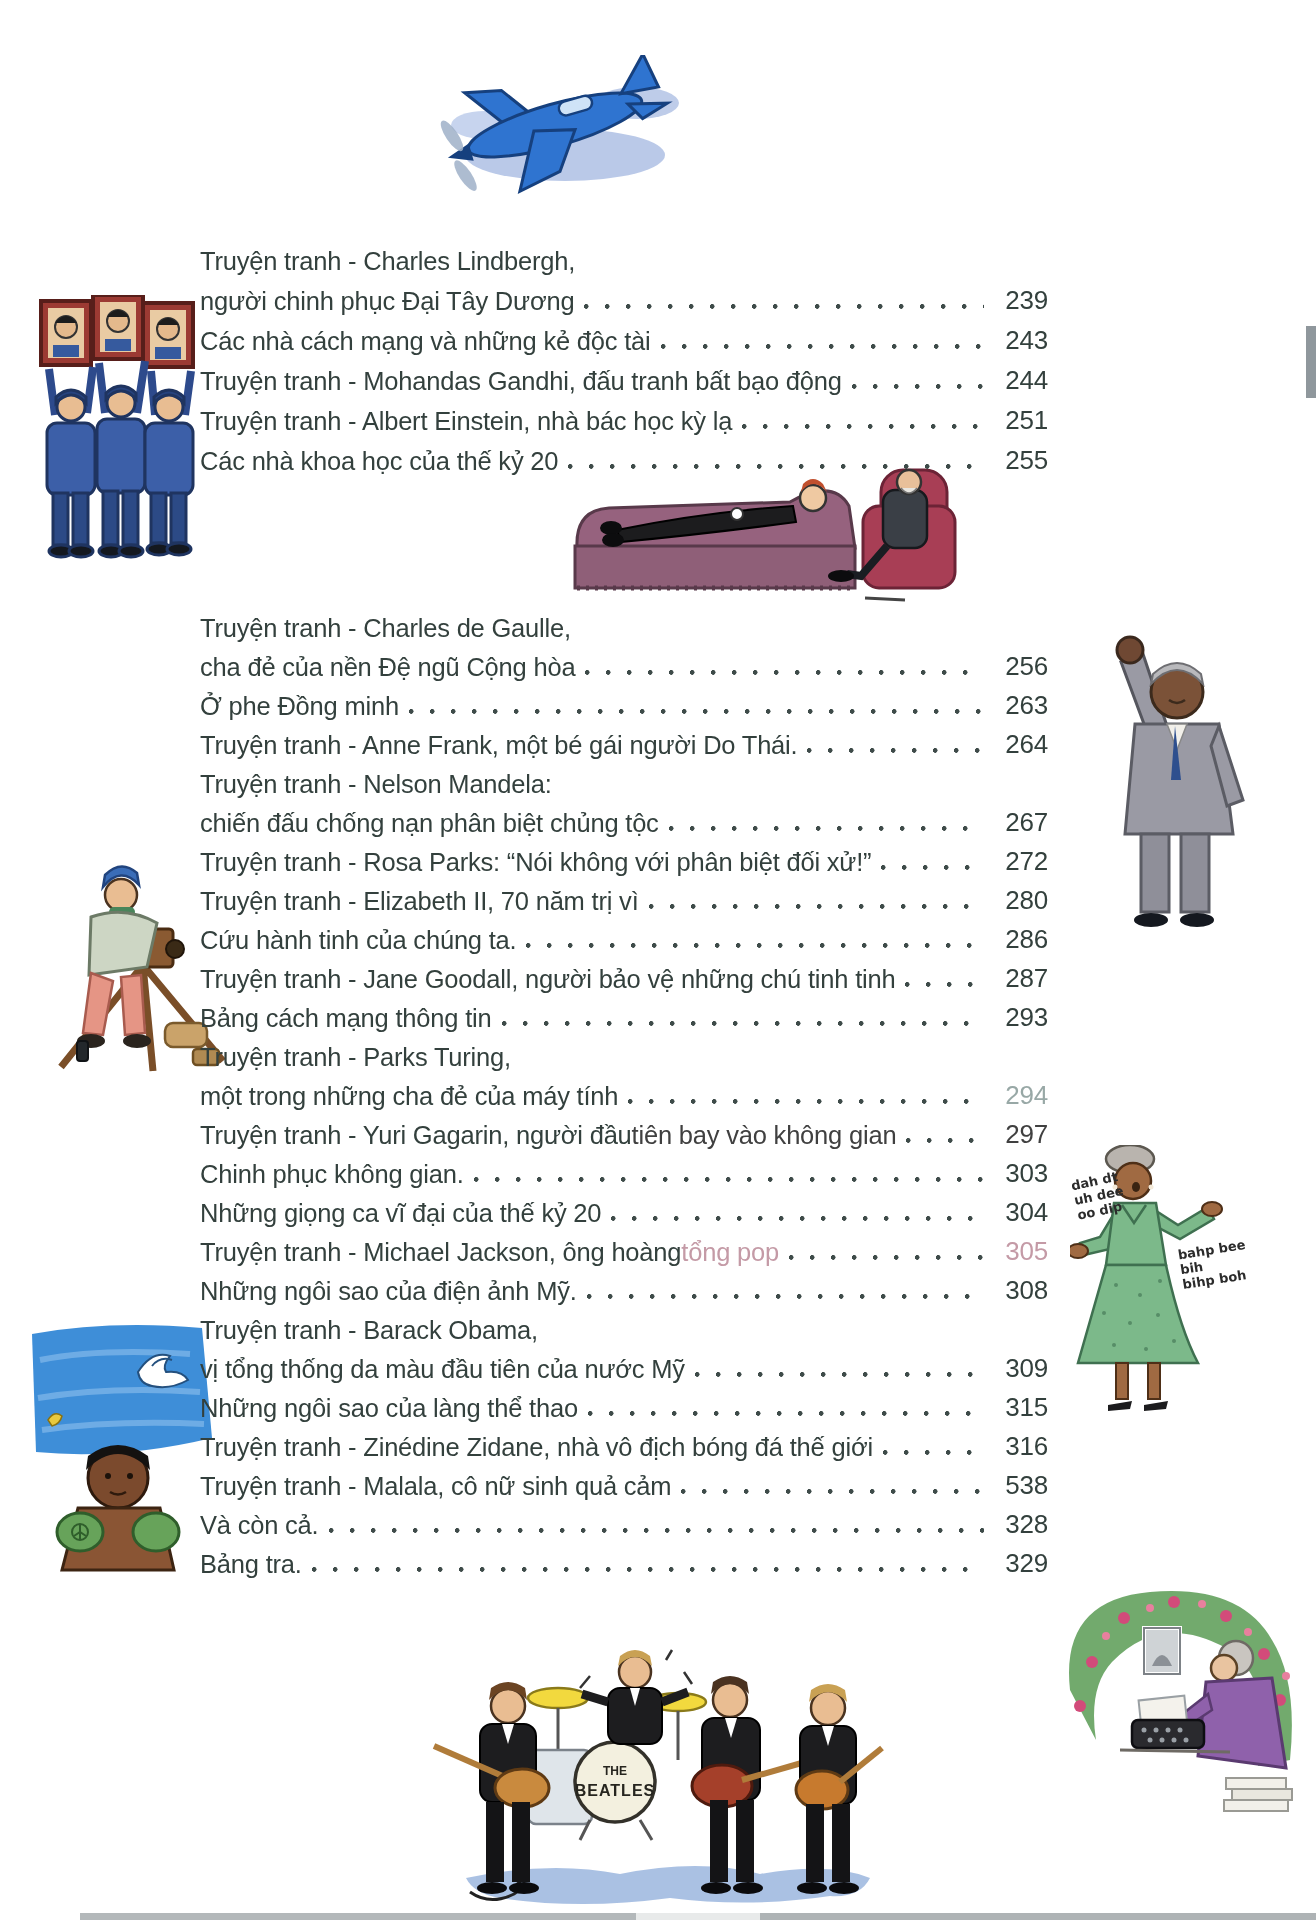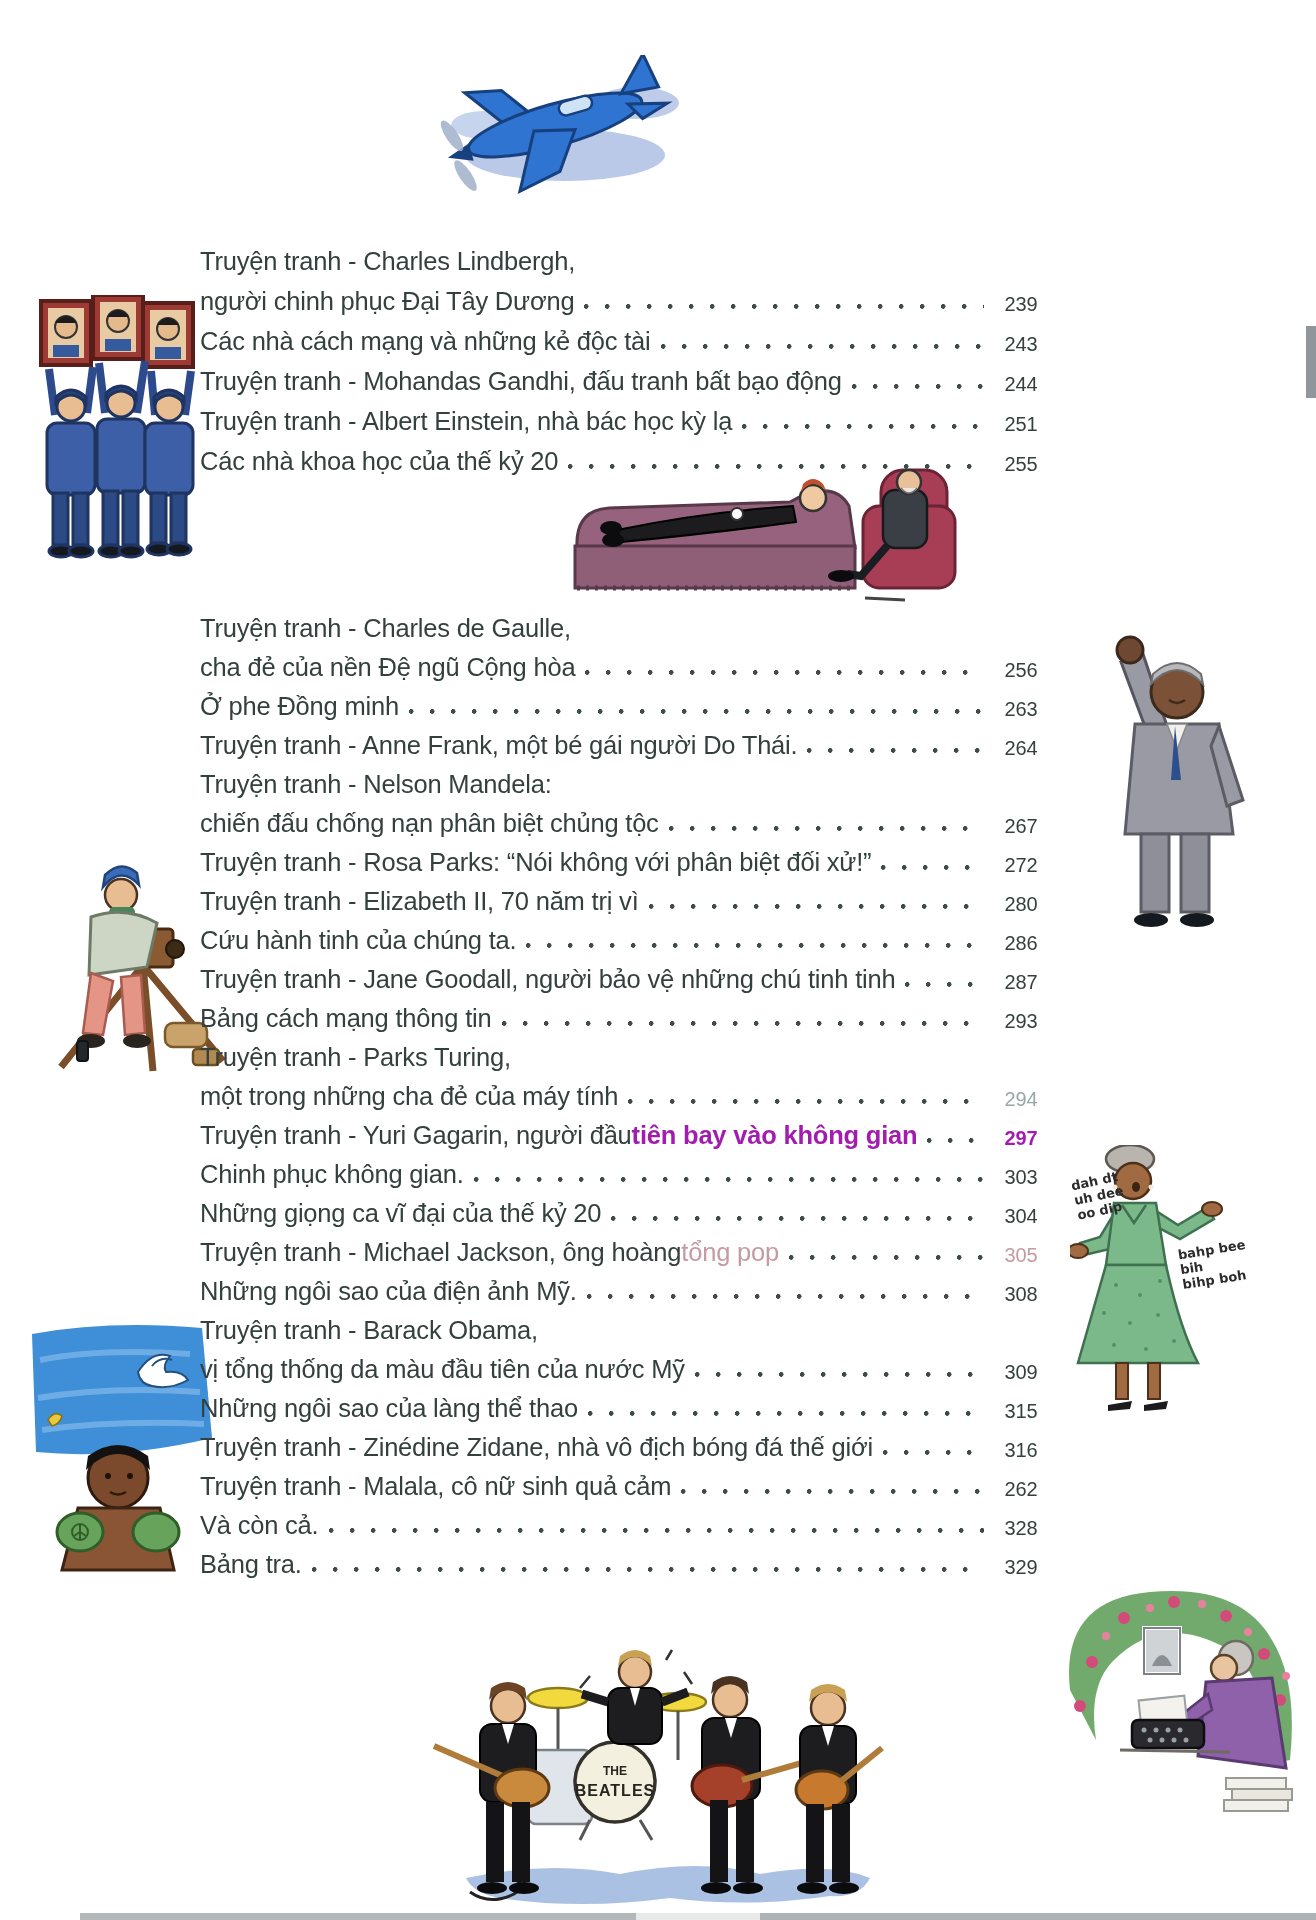--- a/index.html
+++ b/index.html
@@ -12,22 +12,22 @@
   .toc-top{top:242px;}
   .toc-main{top:610px;}
   .toc-line{display:flex;align-items:flex-end;box-sizing:border-box;
             padding-bottom:6px;color:#33403d;font-size:25.5px;letter-spacing:-0.2px;}
   .toc-top .toc-line{height:40px;}
   .toc-main .toc-line{height:39px;}
   .lbl{white-space:nowrap;}
   .dots{flex:1;min-width:8px;height:5px;margin:0 10px 7px 10px;
         background-image:radial-gradient(circle at 2.2px 2.4px,#3e4b49 2.1px,transparent 2.6px);
         background-size:21px 5px;background-repeat:repeat-x;}
-  .pg{min-width:54px;text-align:center;font-size:20px;}
-  .fade-teal{color:#a21caf;font-weight:bold;}
+  .pg{min-width:54px;text-align:right;font-size:26px;}
+  .fade-teal{color:#404040;}
   .fade-rose{color:#c49aa6;}
   .fade-gray{color:#98a8a6;}
   
   .scat{position:absolute;font-size:13px;font-weight:bold;color:#2b2b2b;
         line-height:1.15;white-space:pre-line;font-family:"DejaVu Sans",sans-serif;}
   .scat-left{left:1074px;top:1174px;transform:rotate(-12deg);}
   .scat-right{left:1180px;top:1243px;transform:rotate(-9deg);}
   
   .edge-right{position:absolute;left:1306px;top:326px;width:10px;height:72px;background:#8f979c;}
   .edge-bottom{position:absolute;left:80px;top:1913px;width:1236px;height:7px;
@@ -505,21 +505,21 @@
       <span class="pg">315</span>
     </div>
     <div class="toc-line">
       <span class="lbl">Truyện tranh - Zinédine Zidane, nhà vô địch bóng đá thế giới</span>
       <span class="dots"></span>
       <span class="pg">316</span>
     </div>
     <div class="toc-line">
       <span class="lbl">Truyện tranh - Malala, cô nữ sinh quả cảm</span>
       <span class="dots"></span>
-      <span class="pg">262</span>
+      <span class="pg">538</span>
     </div>
     <div class="toc-line">
       <span class="lbl">Và còn cả.</span>
       <span class="dots"></span>
       <span class="pg">328</span>
     </div>
     <div class="toc-line">
       <span class="lbl">Bảng tra.</span>
       <span class="dots"></span>
       <span class="pg">329</span>

